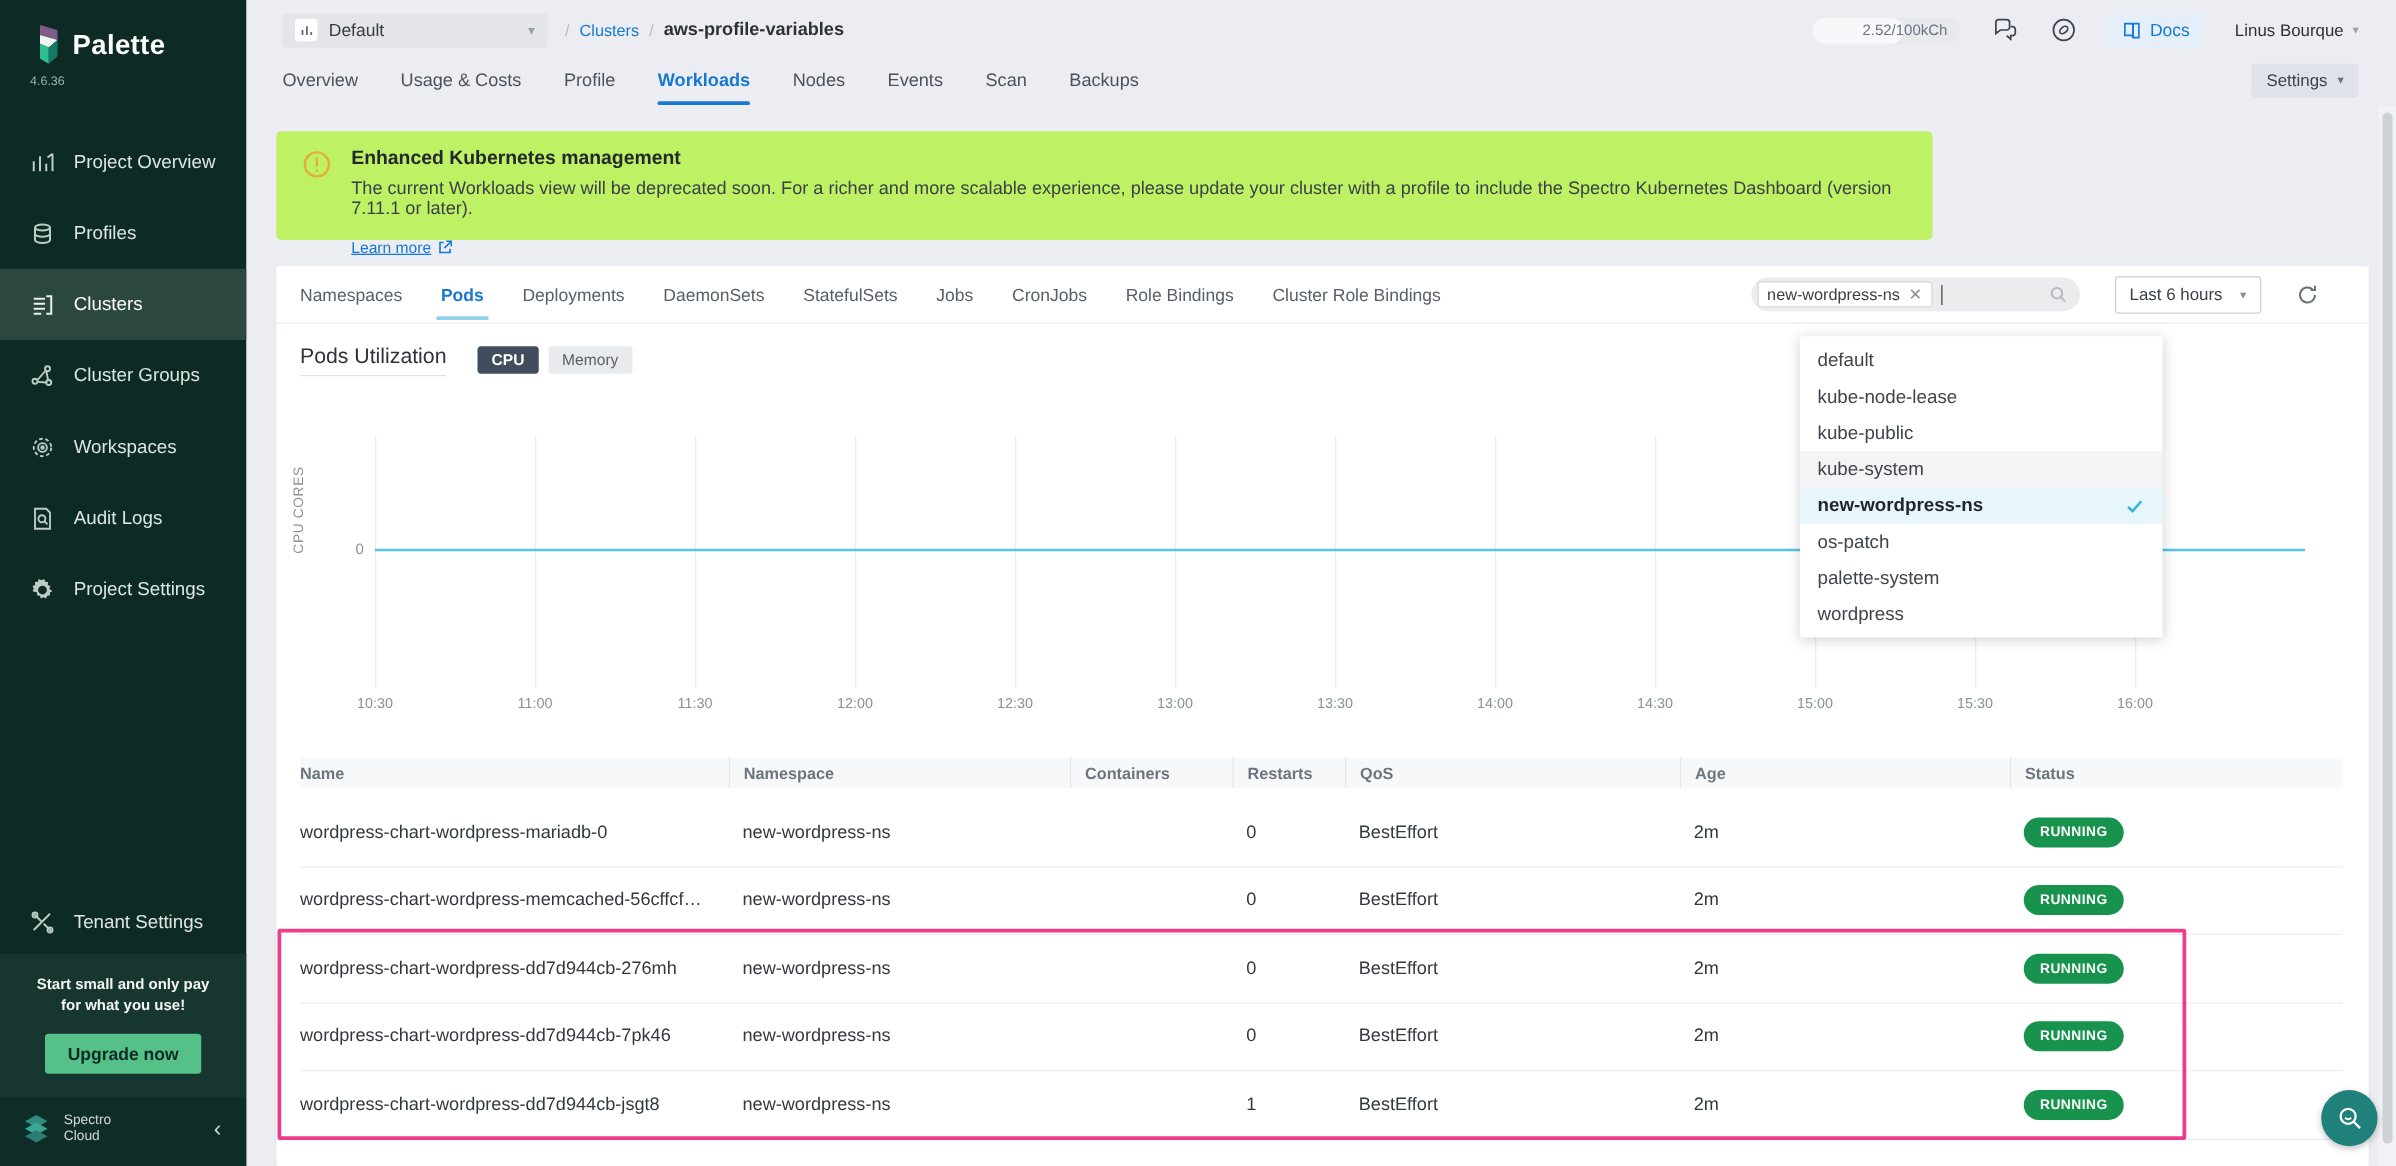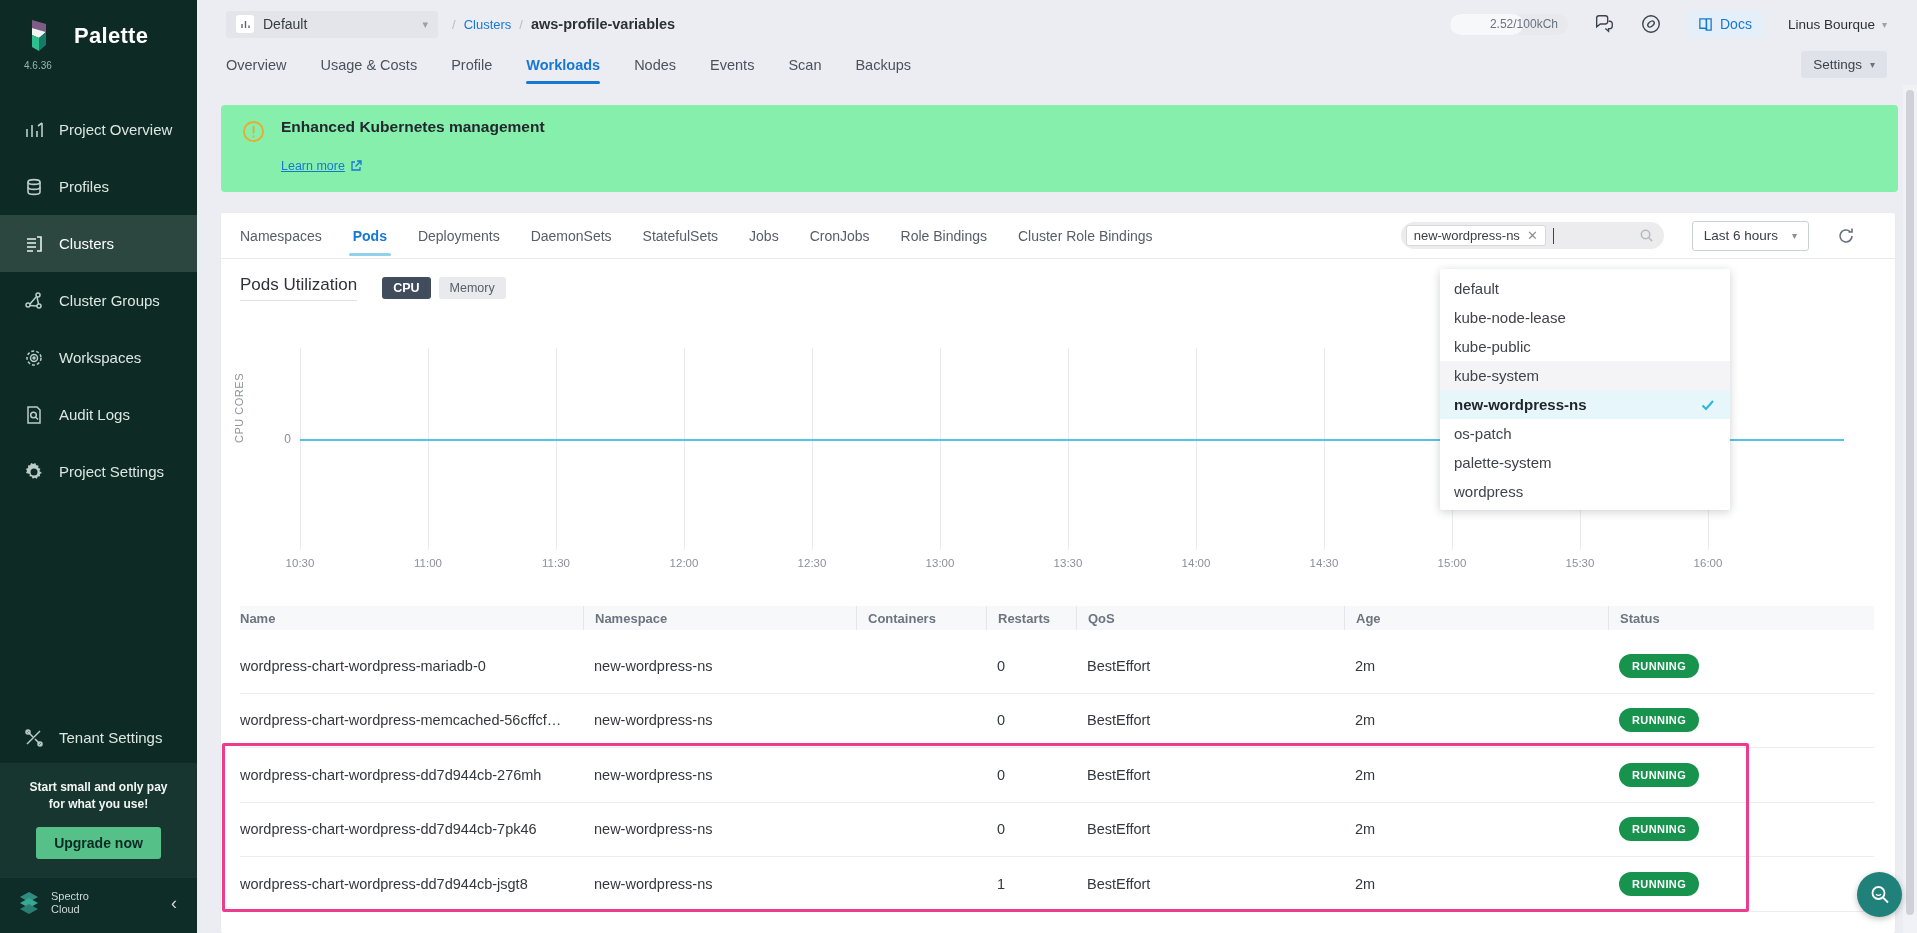--- a/index.html
+++ b/index.html
@@ -5,21 +5,21 @@
   * { box-sizing: border-box; margin: 0; padding: 0; }
   html,body { width:1917px; height:933px; }
   body {
     font-family: "Liberation Sans", sans-serif;
     background:#ecedf2; color:#2f343b; overflow:hidden; position:relative;
   }
   svg { display:block; }
 
   
   .sidebar { position:absolute; left:0; top:0; width:197px; height:933px; background:#0d2a25; color:#e7efec; z-index:5; display:flex; flex-direction:column;}
-  .logo-row { display:flex; align-items:center; gap:18px; padding:18px 0 2px 22px;}
+  .logo-row { display:flex; align-items:center; gap:2px; padding:18px 0 2px 22px;}
   .logo-title { font-size:22px; font-weight:700; color:#fff; letter-spacing:.3px;}
   .version { font-size:10px; color:#9db3ad; padding:4px 0 14px 24px;}
   .nav { margin-top:16px; }
   .nav-item { height:57px; display:flex; align-items:center; gap:15px; padding-left:24px; font-size:15px; color:#dce6e3; cursor:pointer;}
   .nav-item .nicon { width:20px; height:20px; color:#bccdc8; flex:none;}
   .nav-item.active { background:#2b473f; color:#fff;}
   .nav-item.active .nicon { color:#e9f1ee;}
   .sidebar-bottom { margin-top:auto;}
   .upsell { background:#17362f; padding:16px 14px 18px; text-align:center;}
   .upsell-text { font-size:12px; line-height:1.45; color:#f2f6f4; font-weight:600;}
@@ -51,21 +51,21 @@
 
   .ctabs-row { height:44px; display:flex; align-items:center; padding:0 30px 0 29px;}
   .ctabs { display:flex; gap:34px; }
   .ctab { font-size:14.5px; color:#4b525b; padding:11px 0 9px; cursor:pointer; position:relative;}
   .ctab.active { color:#1778d2; font-weight:700;}
   .ctab.active::after { content:""; position:absolute; left:0; right:0; bottom:-2px; height:3px; background:#1778d2; border-radius:2px;}
   .settings-btn { margin-left:auto; height:27px; background:#dfe2e8; border:none; border-radius:3px; font-size:13.5px; color:#3c424c; padding:0 12px; display:flex; align-items:center; gap:8px; cursor:pointer; font-family:inherit;}
   .settings-btn .chev { font-size:10px; color:#6b7280;}
 
   
-  .banner { margin:19px 0 0 24px; width:1677px; height:87px; background:#86efac; border-radius:4px; display:flex; padding:13px 20px 0 21px;}
+  .banner { margin:19px 0 0 24px; width:1325px; height:87px; background:#bef264; border-radius:4px; display:flex; padding:13px 20px 0 21px;}
   .warn-ico { width:23px; height:23px; flex:none; margin-right:16px; margin-top:2px;}
   .banner-title { font-size:15.5px; font-weight:700; color:#23282e; margin-bottom:7px;}
   .banner-body { font-size:14.5px; color:#3a4047;}
   .learn-more { display:inline-flex; align-items:center; gap:5px; margin-top:16px; font-size:12.5px; color:#1778d2; text-decoration:underline; cursor:pointer;}
 
   
   .card { position:relative; margin:21px 0 0 24px; width:1674px; height:720px; background:#fff; border-radius:2px; box-shadow:0 1px 2px rgba(16,24,40,.05);}
   .wl-tabs-row { height:46px; display:flex; align-items:center; border-bottom:1px solid #e9ebf0; padding-left:19px;}
   .wl-tabs { display:flex; gap:31px;}
   .wl-tab { font-size:14px; color:#565e69; padding:13px 0 12px; cursor:pointer; position:relative;}
@@ -316,20 +316,21 @@
   <div class="banner">
     <span class="warn-ico">
       <svg viewBox="0 0 24 24">
           <circle cx="12" cy="12" r="10" fill="none" stroke="#e5ad35" stroke-width="2"></circle>
           <rect x="11" y="6" width="2" height="8" rx="1" fill="#e5ad35"></rect>
           <rect x="11" y="16" width="2" height="2.4" rx="1" fill="#e5ad35"></rect>
         </svg>
     </span>
     <div>
       <div class="banner-title">Enhanced Kubernetes management</div>
+      <div class="banner-body">The current Workloads view will be deprecated soon. For a richer and more scalable experience, please update your cluster with a profile to include the Spectro Kubernetes Dashboard (version 7.11.1 or later).</div>
       <span class="learn-more">
         <span>Learn more</span>
         <span>
           <svg width="12" height="12" viewBox="0 0 12 12" fill="none" stroke="#1778d2" stroke-width="1.3">
               <path d="M5 2H2v8h8V7"></path>
               <path d="M7 1h4v4M11 1L5.5 6.5"></path>
             </svg>
         </span>
       </span>
     </div>

